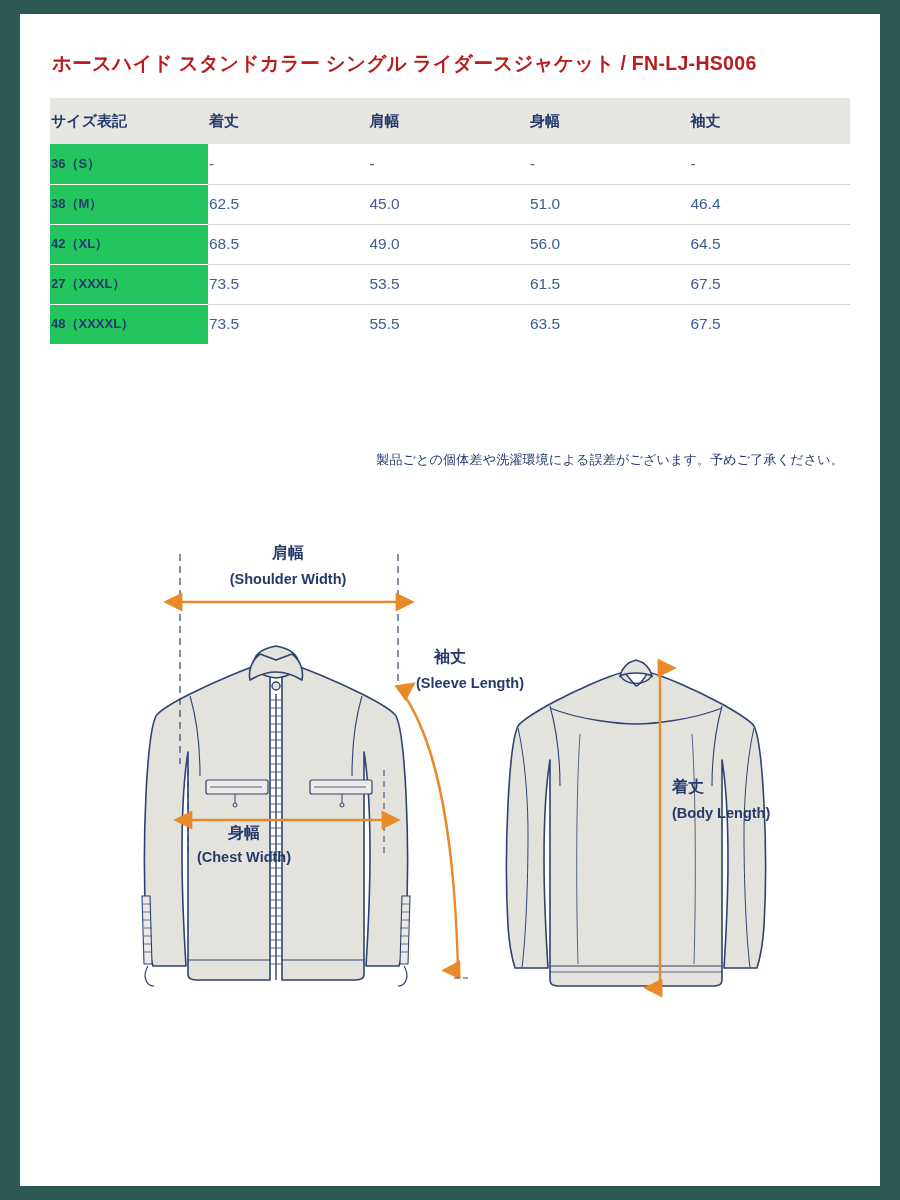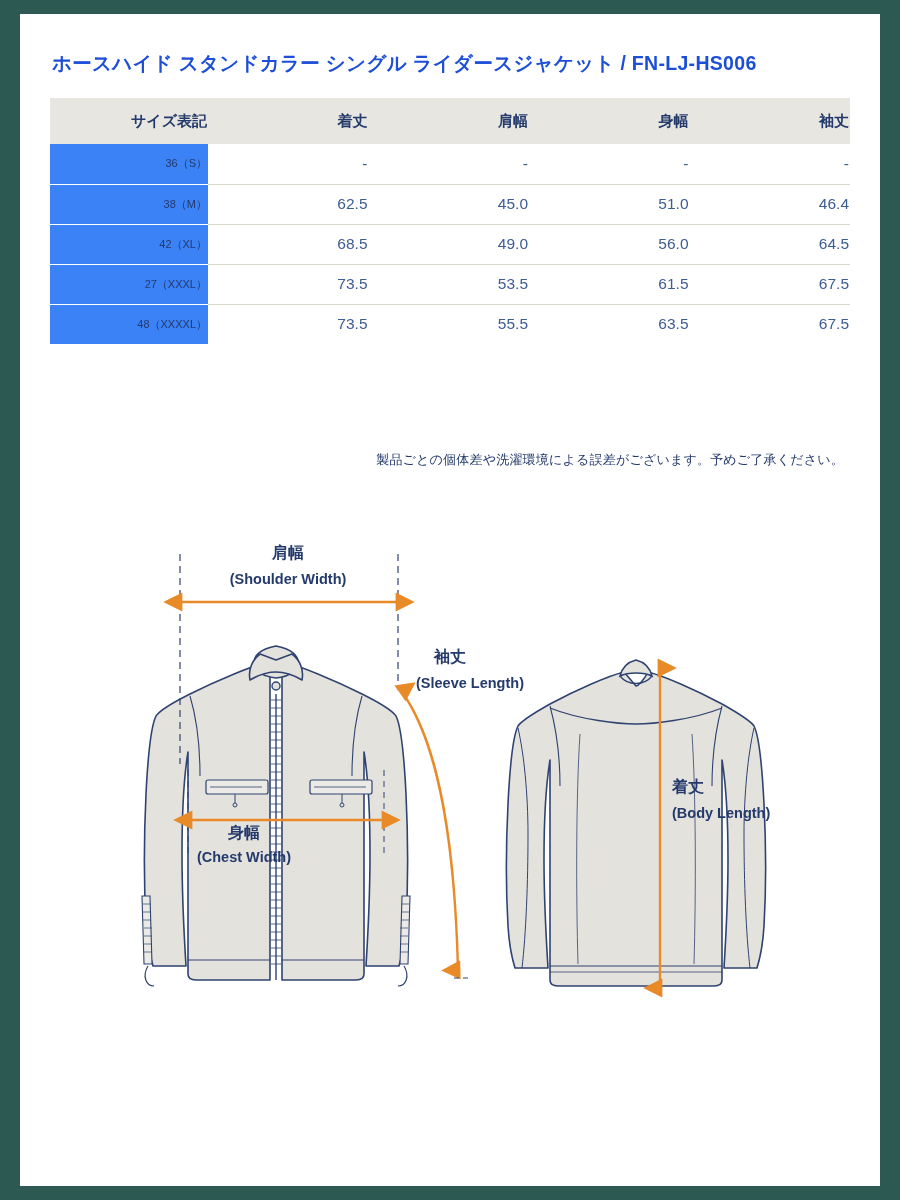--- a/index.html
+++ b/index.html
@@ -22,21 +22,21 @@
   }
 
   
   .title {
     position: absolute;
     left: 32px;
     top: 36px;
     font-size: 19.5px;
     font-weight: bold;
     letter-spacing: 0.3px;
-    color: #1d4ed8;
+    color: #b91c1c;
     white-space: nowrap;
   }
   .unit-note {
     position: absolute;
     right: 36px;
     top: 62px;
     font-size: 11px;
     color: #243a6b;
     white-space: nowrap;
     margin-top: 36px;
@@ -50,38 +50,38 @@
     width: 800px;
   }
   table {
     border-collapse: collapse;
     width: 800px;
     table-layout: fixed;
   }
   th, td {
     height: 40px;
     font-size: 15.5px;
-    text-align: right;
+    text-align: left;
     vertical-align: middle;
     border: 0;
   }
   thead th {
     background: #e8e6e1;
     color: #243a6b;
     font-weight: bold;
     font-size: 15px;
     height: 46px;
   }
   thead th:first-child { width: 158px; }
   tbody td { color: #3c5c94; }
   tbody td.size-label {
-    background: #3b82f6;
-    color: #243a6b;
-    font-weight: normal;
-    font-size: 11px;
+    background: #22c55e;
+    color: #243a6b;
+    font-weight: bold;
+    font-size: 13px;
   }
   tbody tr td { border-bottom: 1px solid #d9d6d0; }
   tbody tr:last-child td { border-bottom: 0; }
   tbody td.size-label { border-bottom: 1px solid #ffffff; }
   tbody tr:last-child td.size-label { border-bottom: 0; }
 
   .disclaimer {
     position: absolute;
     right: 36px;
     top: 437px;

